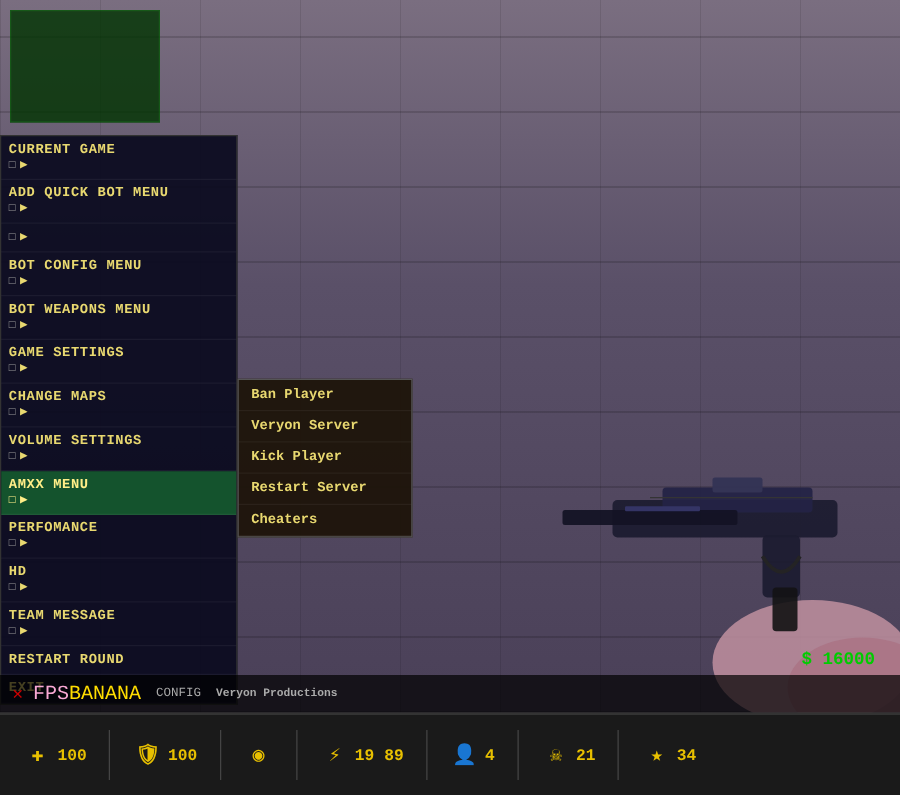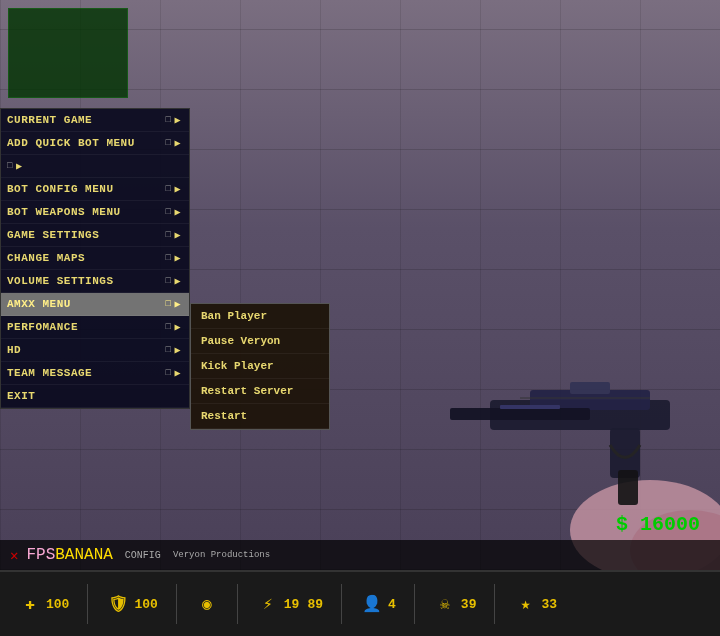--- a/index.html
+++ b/index.html
@@ -107,48 +107,50 @@
     .watermark-banana { color: #ffdd00; margin-top: 40px; }
     .watermark-veryon {
       color: #aaa;
       font-size: 10px;
       margin-left: 4px;
     }
     .watermark-productions {
       color: #aaa;
       font-size: 9px;
       margin-left: 4px;
+      font-weight: bold;
     }
 
     
     .main-menu {
       position: absolute;
       top: 108px;
       left: 0;
       width: 190px;
       background: rgba(10, 10, 30, 0.92);
       border: 1px solid #333;
     }
 
     .menu-item {
       display: flex;
-      align-items: flex-end;
+      align-items: flex-start;
       justify-content: space-between;
       padding: 5px 8px 5px 6px;
       color: #e8d870;
       font-size: 11px;
       font-weight: bold;
       letter-spacing: 0.5px;
       cursor: pointer;
       border-bottom: 1px solid rgba(255,255,255,0.05);
       text-transform: uppercase;
+      flex-direction: column;
     }
 
     .menu-item.active {
-      background: #737373;
+      background: #14532d;
       color: #ffee88;
     }
 
     .menu-item-right {
       display: flex;
       align-items: center;
       gap: 3px;
       color: #aaa;
       font-size: 10px;
     }
@@ -180,21 +182,21 @@
       border-bottom: 1px solid rgba(255,255,255,0.05);
       text-transform: none;
     }
 
     
     .money-display {
       position: absolute;
       bottom: 100px;
       right: 20px;
       color: #00cc00;
-      font-size: 20px;
+      font-size: 14px;
       font-weight: bold;
       font-family: 'Courier New', monospace;
     }
 
     .money-icon {
       color: #00cc00;
     }
 
     .keyboard-icon {
       font-size: 9px;
@@ -309,42 +311,45 @@
   </div>
 
   <div class="menu-item">
     <span>TEAM MESSAGE</span>
     <span class="menu-item-right">
       <span class="keyboard-icon">□</span>
       <span class="menu-arrow">▶</span>
     </span>
   </div>
 
+  <div class="menu-item">
+    <span>RESTART ROUND</span>
+  </div>
 
 
   <div class="menu-item">
     <span>EXIT</span>
   </div>
 </div>
 
 <div class="submenu">
   <div class="submenu-item">
     <span>Ban Player</span>
   </div>
   <div class="submenu-item">
-    <span>Pause Veryon</span>
+    <span>Veryon Server</span>
   </div>
   <div class="submenu-item">
     <span>Kick Player</span>
   </div>
   <div class="submenu-item">
     <span>Restart Server</span>
   </div>
   <div class="submenu-item">
-    <span>Restart</span>
+    <span>Cheaters</span>
   </div>
 </div>
 
 <svg class="weapon-svg" width="380" height="320" viewBox="0 0 380 320">
 
   <ellipse cx="280" cy="280" rx="80" ry="50" fill="#c090a0" opacity="0.9"></ellipse>
   <ellipse cx="320" cy="300" rx="60" ry="40" fill="#b07888" opacity="0.9"></ellipse>
 
   <rect x="120" y="150" width="180" height="30" rx="4" fill="#1a1a2e" opacity="0.95"></rect>
   <rect x="160" y="140" width="120" height="20" rx="3" fill="#222244" opacity="0.95"></rect>
@@ -405,21 +410,21 @@
   <div class="hud-divider"></div>
 
   <div class="hud-section">
     <span class="hud-icon">👤</span>
     <span>4</span>
   </div>
   <div class="hud-divider"></div>
 
   <div class="hud-section">
     <span class="hud-icon">☠</span>
-    <span>39</span>
+    <span>21</span>
   </div>
   <div class="hud-divider"></div>
 
   <div class="hud-section">
     <span class="hud-icon">★</span>
-    <span>33</span>
+    <span>34</span>
   </div>
 </div>
 
 </body></html>

